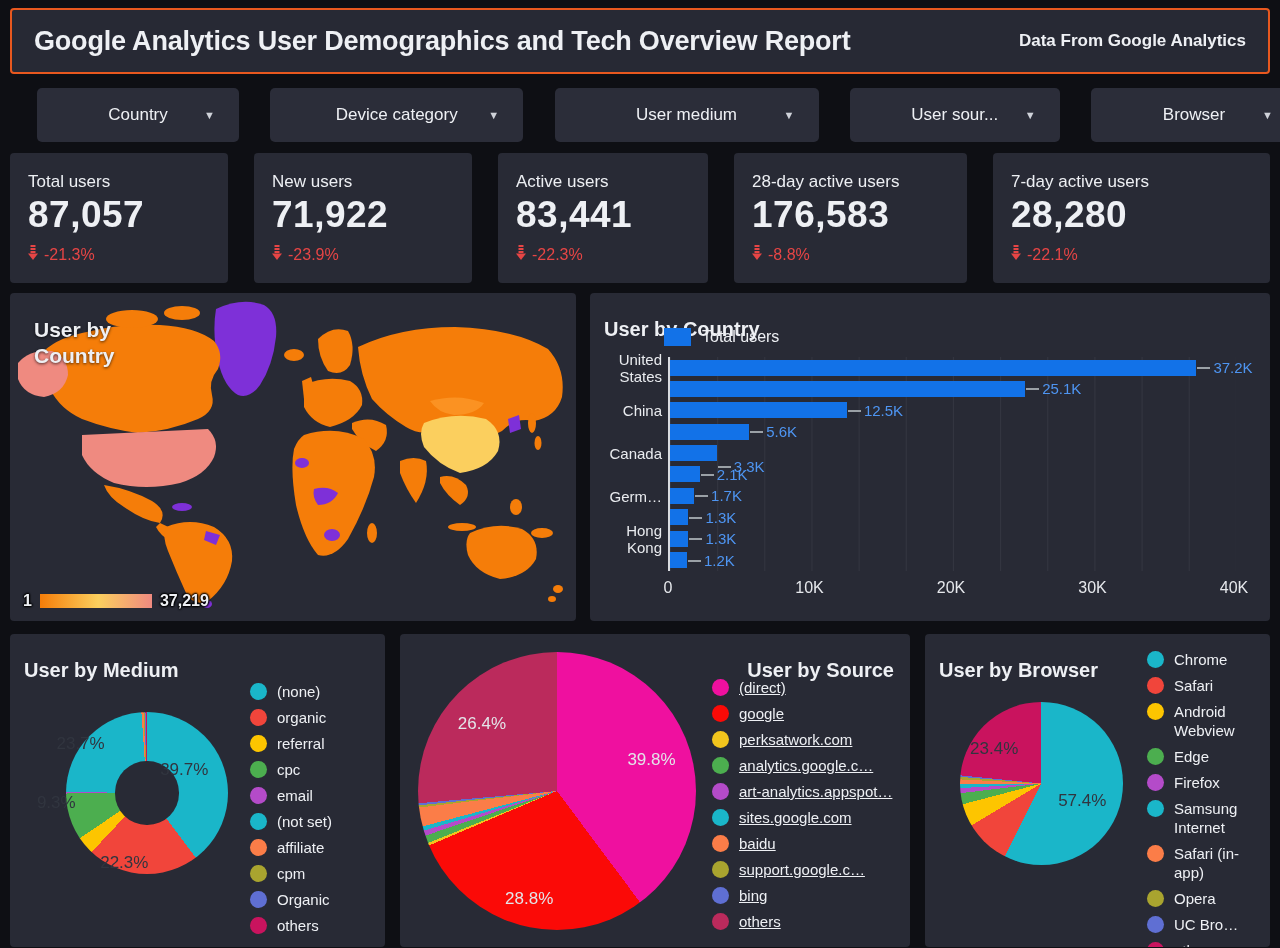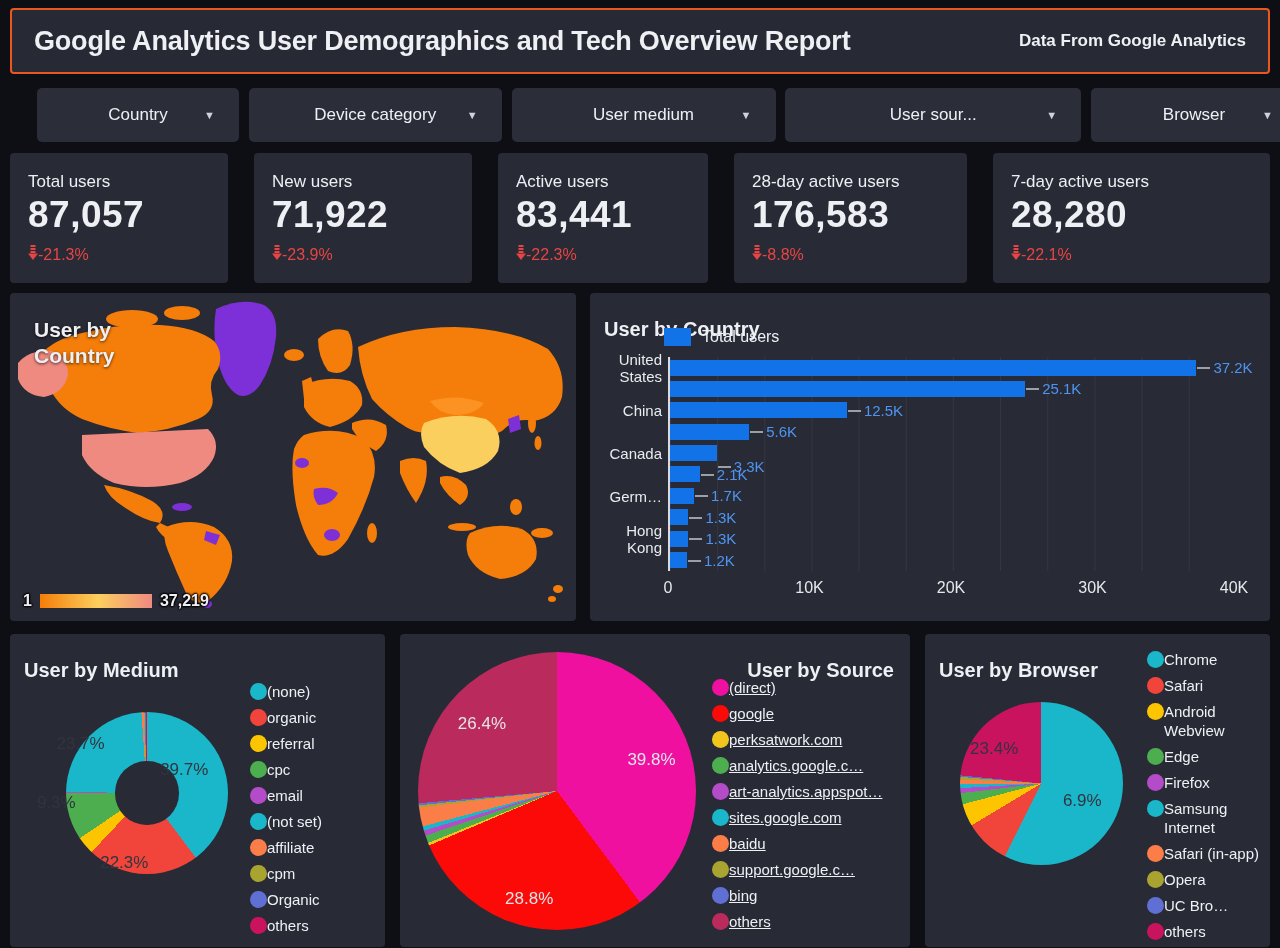--- a/index.html
+++ b/index.html
@@ -10,30 +10,30 @@
   
   .header{left:10px;top:8px;width:1260px;height:66px;border:2px solid #e8581f;background:#272934;
           display:flex;align-items:center;justify-content:space-between;padding:0 22px;}
   .header h1{margin:0;font-size:27px;font-weight:bold;letter-spacing:-.2px;}
   .header .src{font-size:17px;font-weight:bold;white-space:nowrap;}
 
   
   .filters{position:absolute;left:10px;top:88px;width:1260px;height:54px;display:flex;justify-content:space-between;padding-left:27px;}
   .filter{position:relative;background:#2b2d39;border-radius:5px;display:flex;align-items:center;justify-content:center;font-size:17px;cursor:pointer;}
   .filter:nth-child(1){width:202px}.filter:nth-child(2){width:253px}.filter:nth-child(3){width:264px}
-  .filter:nth-child(4){width:296px}.filter:nth-child(5){width:206px}
+  .filter:nth-child(4){width:210px}.filter:nth-child(5){width:206px}
   .filter .caret{position:absolute;right:24px;top:50%;transform:translateY(-52%);font-size:11px;color:#cfd2d9;}
 
   
   .scorecards{position:absolute;left:10px;top:153px;width:1260px;height:130px;display:grid;
               grid-template-columns:218px 218px 210px 233px 277px;column-gap:26px;}
   .scorecard{background:#282a35;border-radius:4px;padding:19px 18px 0;box-sizing:border-box;}
   .sc-label{font-size:17px;color:#edeff3;}
   .sc-value{font-size:37px;font-weight:bold;margin-top:2px;letter-spacing:.5px;}
-  .sc-delta{margin-top:9px;color:#e64545;font-size:16px;display:flex;align-items:center;}
+  .sc-delta{margin-top:9px;color:#e64545;font-size:16px;display:flex;align-items:center;gap:6px;}
 
   
   .map-card{left:10px;top:293px;width:566px;height:328px;overflow:hidden;}
   .map-card svg{position:absolute;inset:0;}
   .map-title{position:absolute;left:24px;top:24px;width:110px;font-size:21px;font-weight:bold;line-height:1.25;
              text-shadow:0 1px 3px rgba(0,0,0,.7);}
   .map-legend{position:absolute;left:13px;bottom:11px;display:flex;align-items:center;gap:8px;
               font-size:16px;font-weight:bold;}
   .map-legend .txt{text-shadow:-1px 0 2px #000,1px 0 2px #000,0 -1px 2px #000,0 1px 2px #000;}
   .legend-gradient{width:112px;height:14px;}
@@ -65,21 +65,21 @@
   #pie-source{left:18px;top:18px;width:278px;height:278px;}
   #pie-browser{left:35px;top:68px;width:163px;height:163px;}
   .hole{position:absolute;inset:30.5%;background:#282a35;border-radius:50%;}
   .pie-label{position:absolute;transform:translate(-50%,-50%);font-size:17px;}
   .pie-label.dark{color:#31353f;}
   .pie-label.light{color:#e3e5e9;}
   .legend{position:absolute;}
   #legend-medium{left:240px;top:48px;width:128px;}
   #legend-source{left:312px;top:44px;width:188px;text-decoration:underline;}
   #legend-browser{left:222px;top:16px;width:116px;}
-  .lg-item{display:flex;align-items:flex-start;margin-bottom:7px;font-size:15px;line-height:19px;}
+  .lg-item{display:flex;align-items:flex-start;gap:10px;margin-bottom:7px;font-size:15px;line-height:19px;}
   .lg-dot{width:17px;height:17px;border-radius:50%;flex:none;margin-top:1px;}
 </style>
 </head>
 <body>
 
 <div class="page">
 
   <header class="card header">
     <h1>Google Analytics User Demographics and Tech Overview Report</h1>
     <div class="src">Data From Google Analytics</div>
@@ -391,21 +391,21 @@
         <div class="lg-item">
           <span class="lg-dot" style="background: rgb(187, 42, 92);"></span>
           <span>others</span>
         </div>
       </div>
   </section>
 
   <section class="card pie-card browser">
     <h2 class="card-title">User by Browser</h2>
     <div class="pie" id="pie-browser" style="background: conic-gradient(rgb(26, 182, 201) 0%, rgb(26, 182, 201) 57.4%, rgb(241, 69, 59) 57.4%, rgb(241, 69, 59) 66.4%, rgb(253, 197, 0) 66.4%, rgb(253, 197, 0) 70.9%, rgb(76, 174, 79) 70.9%, rgb(76, 174, 79) 73.1%, rgb(180, 75, 201) 73.1%, rgb(180, 75, 201) 74.1%, rgb(26, 182, 201) 74.1%, rgb(26, 182, 201) 75%, rgb(251, 125, 72) 75%, rgb(251, 125, 72) 75.8%, rgb(169, 164, 47) 75.8%, rgb(169, 164, 47) 76.3%, rgb(95, 111, 211) 76.3%, rgb(95, 111, 211) 76.6%, rgb(201, 19, 94) 76.6%, rgb(201, 19, 94) 100%);">
-        <span class="pie-label dark" style="left: 75%; top: 61%;">6.9%</span>
+        <span class="pie-label dark" style="left: 75%; top: 61%;">57.4%</span>
         <span class="pie-label dark" style="left: 21%; top: 29%;">23.4%</span>
       </div>
     <div class="legend" id="legend-browser">
         <div class="lg-item">
           <span class="lg-dot" style="background: rgb(26, 182, 201);"></span>
           <span>Chrome</span>
         </div>
         <div class="lg-item">
           <span class="lg-dot" style="background: rgb(241, 69, 59);"></span>
           <span>Safari</span>

